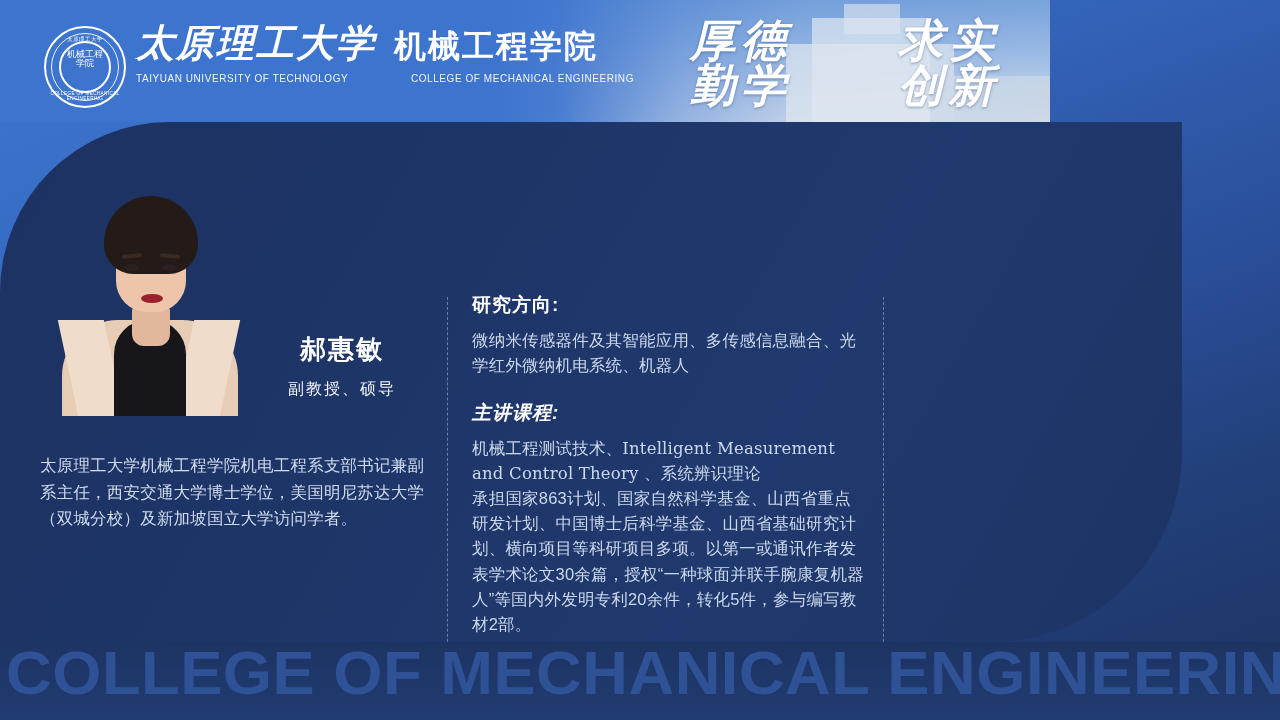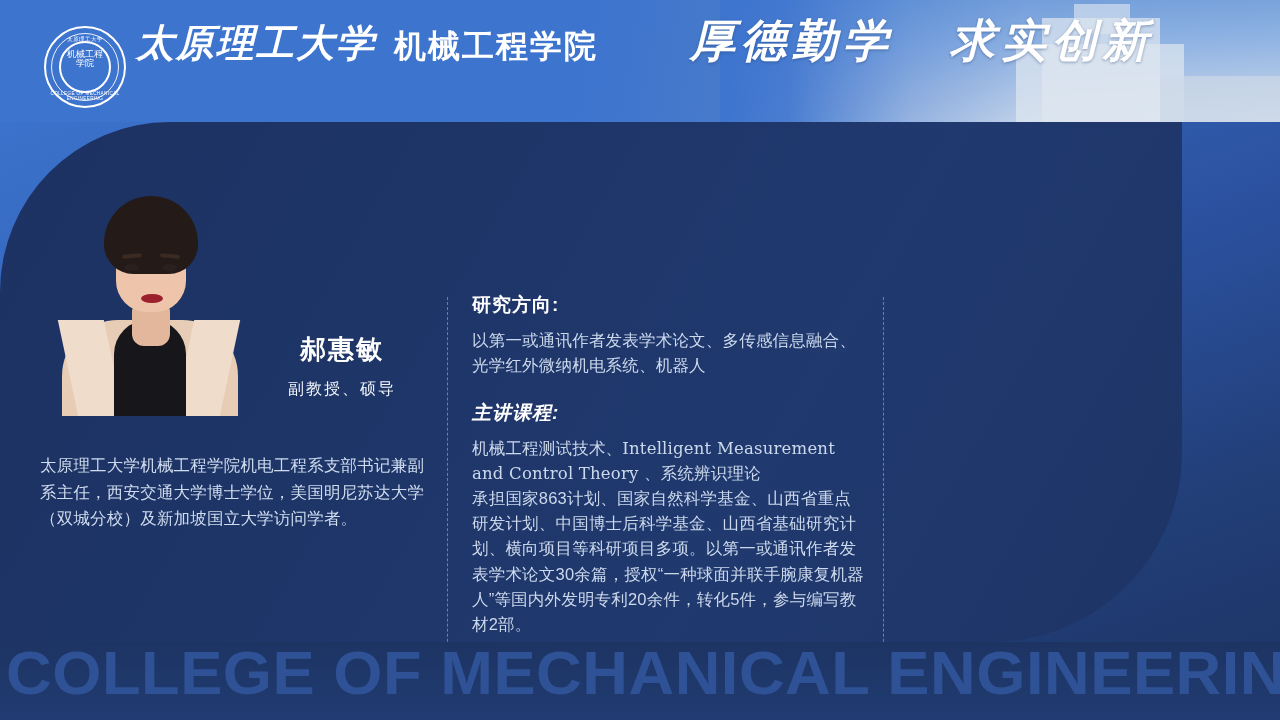--- a/index.html
+++ b/index.html
@@ -13,21 +13,21 @@
     height: 720px;
     overflow: hidden;
     font-family: "Liberation Sans", "DejaVu Sans", sans-serif;
     background: linear-gradient(160deg, #3f78d2 0%, #3567be 30%, #2a4f9b 58%, #223f79 78%, #1d3463 100%);
   }
 
   
   .header {
     position: absolute;
     left: 0; top: 0;
-    width: 1280px; height: 122px;
+    width: 1050px; height: 122px;
     overflow: hidden;
     background: linear-gradient(100deg, #3d74ce 0%, #3d74ce 46%, #4a7cc9 60%, #6f9ad3 76%, #9ab7e0 90%, #b9cde9 100%);
   }
   .header-photo {
     position: absolute;
     right: 0; top: 0;
     width: 560px; height: 122px;
     background:
       linear-gradient(90deg, rgba(61,116,206,1) 0%, rgba(61,116,206,0.92) 12%, rgba(61,116,206,0.45) 34%, rgba(61,116,206,0.18) 55%, rgba(61,116,206,0.10) 100%),
       linear-gradient(180deg, #7fa8dd 0%, #9dbde6 35%, #c2d4ea 70%, #dfe7f0 100%);
@@ -340,20 +340,24 @@
       <div class="seal-inner"></div>
       <div class="seal-arc-top">太原理工大学</div>
       <div class="seal-gear">机械工程学院</div>
       <div class="seal-arc-bot">COLLEGE OF MECHANICAL ENGINEERING</div>
     </div>
 
     <div class="brand">
       <div class="brand-row">
         <div class="brand-cn-uni">太原理工大学</div>
         <div class="brand-cn-col">机械工程学院</div>
+      </div>
+      <div class="brand-en-row">
+        <div class="brand-en">TAIYUAN UNIVERSITY OF TECHNOLOGY</div>
+        <div class="brand-en">COLLEGE OF MECHANICAL ENGINEERING</div>
       </div>
     </div>
 
     <div class="motto">
       <span>厚德勤学</span>
       <span>求实创新</span>
     </div>
   </div>
 
   <div class="card">
@@ -378,21 +382,21 @@
       <div class="fac-title">副教授、硕导</div>
     </div>
 
     <div class="bio">太原理工大学机械工程学院机电工程系支部书记兼副系主任，西安交通大学博士学位，美国明尼苏达大学（双城分校）及新加坡国立大学访问学者。</div>
 
     <div class="divider d1"></div>
     <div class="divider d2"></div>
 
     <div class="col col-mid">
       <h3 class="sec-head">研究方向:</h3>
-      <p class="sec-body">以第一或通讯作者发表学术论文、多传感信息融合、光学红外微纳机电系统、机器人</p>
+      <p class="sec-body">微纳米传感器件及其智能应用、多传感信息融合、光学红外微纳机电系统、机器人</p>
 
       <h3 class="sec-head gap">主讲课程:</h3>
       <p class="sec-body serif">机械工程测试技术、Intelligent Measurement and Control Theory 、系统辨识理论</p>
 
       <p class="sec-body">承担国家863计划、国家自然科学基金、山西省重点研发计划、中国博士后科学基金、山西省基础研究计划、横向项目等科研项目多项。以第一或通讯作者发表学术论文30余篇，授权“一种球面并联手腕康复机器人”等国内外发明专利20余件，转化5件，参与编写教材2部。</p>
     </div>
 
   </div>
 
   <div class="footer">

